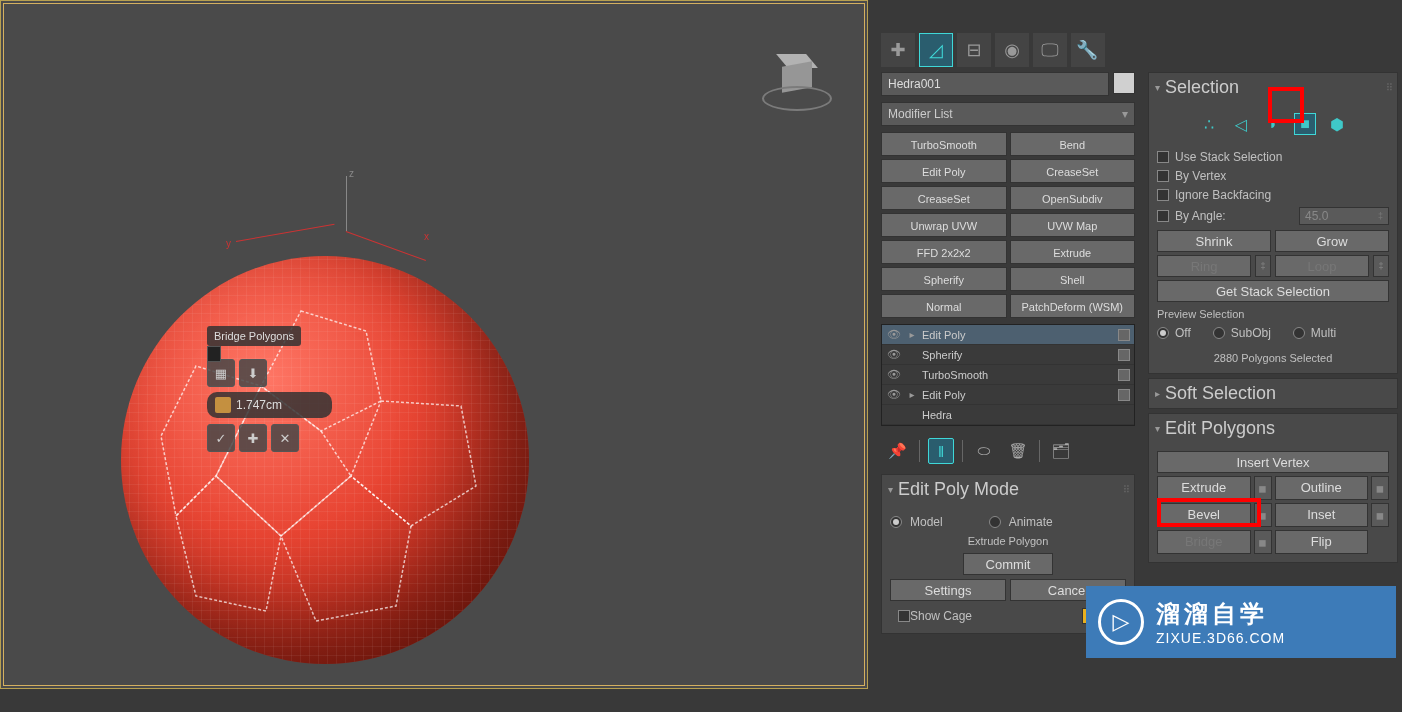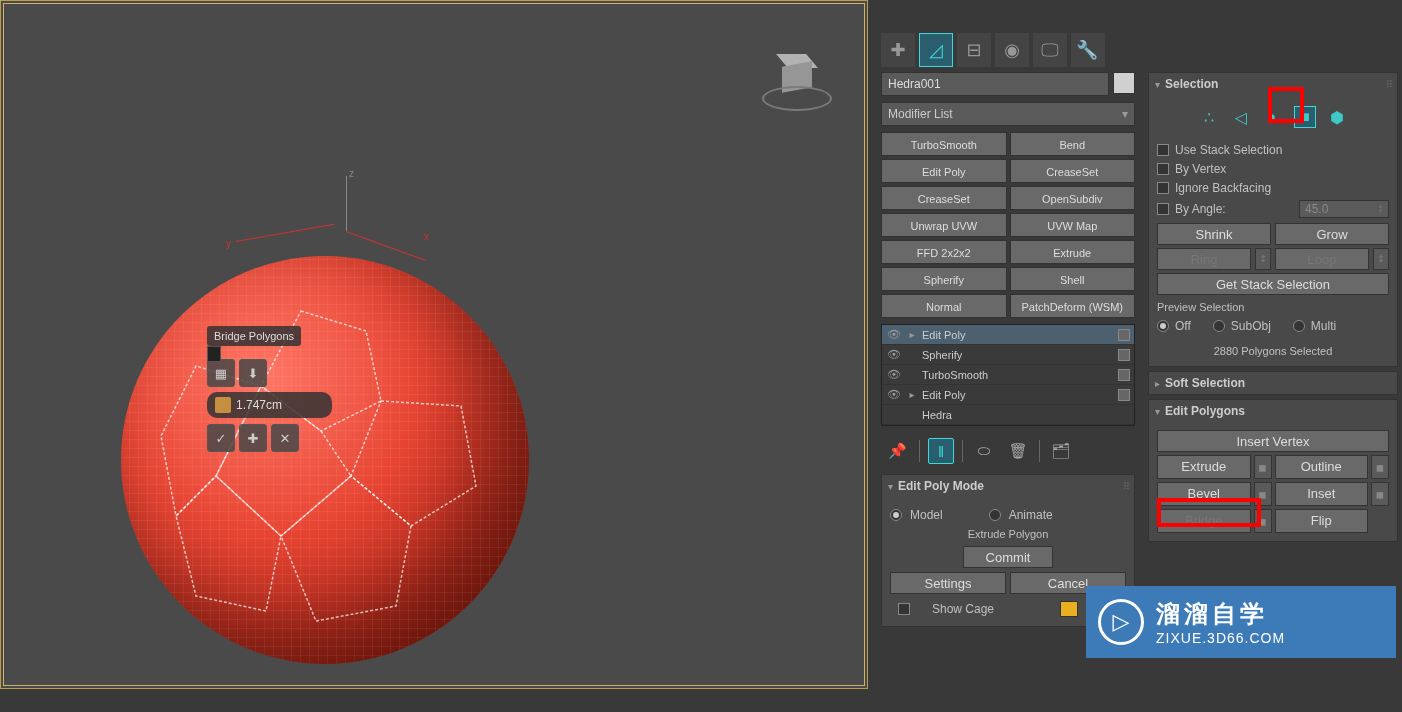--- a/index.html
+++ b/index.html
@@ -64,21 +64,21 @@
 
 .stack-toolbar { display: flex; gap: 8px; padding: 6px 8px; align-items: center; }
 .st-btn { width: 26px; height: 26px; display: flex; align-items: center; justify-content: center; color: #aaa; font-size: 15px; }
 .st-btn.active { background: #2a5d6e; color: #3fd8d8; border: 1px solid #3fd8d8; border-radius: 2px; }
 .st-sep { width: 1px; height: 22px; background: #666; }
 
 .rollout { margin: 4px; background: #494949; border: 1px solid #333; }
 .rollout-header { display: flex; align-items: center; padding: 4px 6px; gap: 5px; }
 .rollout-header::before { content: '▾'; color: #999; font-size: 10px; }
 .rollout-header.collapsed::before { content: '▸'; }
-.rollout-title { font-weight: bold; color: #ccc; font-size: 12px; }
+.rollout-title { font-weight: normal; color: #ccc; font-size: 18px; }
 .rollout-grip { margin-left: auto; color: #666; font-size: 10px; letter-spacing: -2px; }
 .rollout-body { padding: 5px 8px; }
 
 .radio-row { display: flex; align-items: center; gap: 8px; margin: 6px 0; }
 .radio { width: 12px; height: 12px; border-radius: 50%; border: 1px solid #888; background: #333; display: inline-block; position: relative; }
 .radio.checked::after { content: ''; position: absolute; left: 2px; top: 2px; width: 6px; height: 6px; border-radius: 50%; background: #ccc; }
 .check { width: 12px; height: 12px; border: 1px solid #888; background: #333; display: inline-block; }
 
 .panel-btn { background: #696969; border: 1px solid #333; color: #ddd; padding: 4px; text-align: center; font-size: 13px; cursor: pointer; height: 22px; line-height: 13px; }
 .panel-btn.disabled { color: #777; }
@@ -101,21 +101,21 @@
 .edit-poly-grid { display: grid; grid-template-columns: 1fr 18px 1fr 18px; gap: 3px; margin: 3px 0; }
 .edit-poly-grid .panel-btn { height: 24px; }
 .edit-poly-grid .settings-btn { background: #5a5a5a; border: 1px solid #333; display: flex; align-items: center; justify-content: center; color: #888; font-size: 10px; height: 24px; }
 
 .watermark { position: absolute; right: 6px; bottom: 54px; width: 310px; height: 72px; background: #3d7bb8; display: flex; align-items: center; color: #fff; padding: 0 12px; gap: 12px; z-index: 50; }
 .wm-icon { width: 46px; height: 46px; border: 3px solid #fff; border-radius: 50%; display: flex; align-items: center; justify-content: center; font-size: 22px; }
 .wm-text { display: flex; flex-direction: column; }
 .wm-cn { font-size: 24px; font-weight: bold; letter-spacing: 4px; }
 .wm-url { font-size: 14px; letter-spacing: 1px; }
 
-.show-cage-row { display: flex; align-items: center; gap: 22px; padding: 4px 8px; }
+.show-cage-row { display: flex; align-items: center; gap: 0; padding: 4px 8px; }
 .cage-color { width: 18px; height: 16px; border: 1px solid #333; }
 </style>
 </head>
 <body>
 
 <div class="viewport-area">
   <div class="grid-plane"></div>
 
   <div class="axis-z-line"></div>
   <div class="axis-z">z</div>

